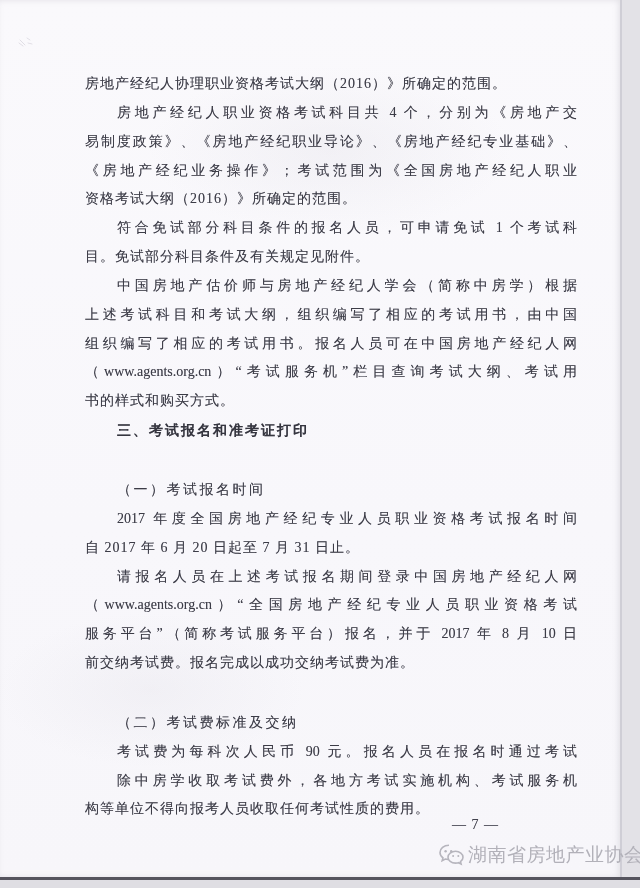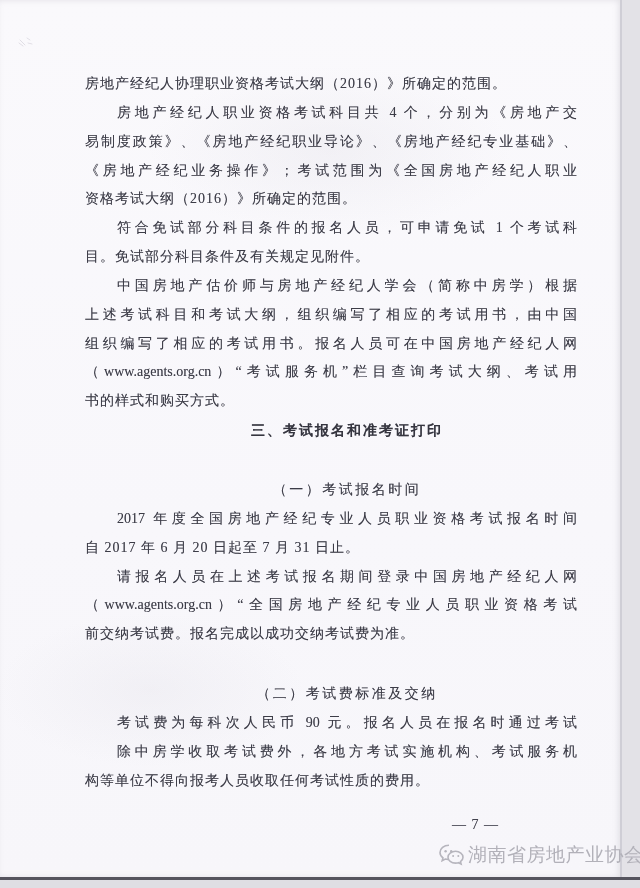--- a/index.html
+++ b/index.html
@@ -48,21 +48,21 @@
     text-shadow: 0 0 .6px rgba(70,70,85,.45);
   }
   .line {
     height: 28.85px;
     line-height: 28.85px;
     white-space: nowrap;
     overflow: visible;
   }
   .fill { text-align: justify; text-align-last: justify; white-space: normal; }
   .end  { letter-spacing: 1px; }
-  .ind  { text-indent: 32px; text-align: center; }
+  .ind  { text-indent: 32px; }
   .heading {
     font-family: "DejaVu Sans", "Liberation Sans", sans-serif;
     font-weight: 700;
     letter-spacing: 2px;
     color: #35353f;
   }
   .sub { letter-spacing: 2.5px; margin-top: 31px; }
   
   .page-number {
     position: absolute; left: 452px; top: 817px;
@@ -108,20 +108,21 @@
   <div class="line fill">上述考试科目和考试大纲，组织编写了相应的考试用书，由中国</div>
   <div class="line fill">组织编写了相应的考试用书。报名人员可在中国房地产经纪人网</div>
   <div class="line fill">（www.agents.org.cn）“考试服务机”栏目查询考试大纲、考试用</div>
   <div class="line end">书的样式和购买方式。</div>
   <div class="line ind heading">三、考试报名和准考证打印</div>
   <div class="line ind end sub">（一）考试报名时间</div>
   <div class="line ind fill">2017 年度全国房地产经纪专业人员职业资格考试报名时间</div>
   <div class="line end">自 2017 年 6 月 20 日起至 7 月 31 日止。</div>
   <div class="line ind fill">请报名人员在上述考试报名期间登录中国房地产经纪人网</div>
   <div class="line fill">（www.agents.org.cn）“全国房地产经纪专业人员职业资格考试</div>
+  <div class="line fill">服务平台”（简称考试服务平台）报名，并于 2017 年 8 月 10 日</div>
   <div class="line end">前交纳考试费。报名完成以成功交纳考试费为准。</div>
   <div class="line ind end sub">（二）考试费标准及交纳</div>
   <div class="line ind fill">考试费为每科次人民币 90 元。报名人员在报名时通过考试</div>
   <div class="line ind fill">除中房学收取考试费外，各地方考试实施机构、考试服务机</div>
   <div class="line end">构等单位不得向报考人员收取任何考试性质的费用。</div>
 </div>
 
 <div class="page-number">— 7 —</div>
 
 <div class="watermark">

